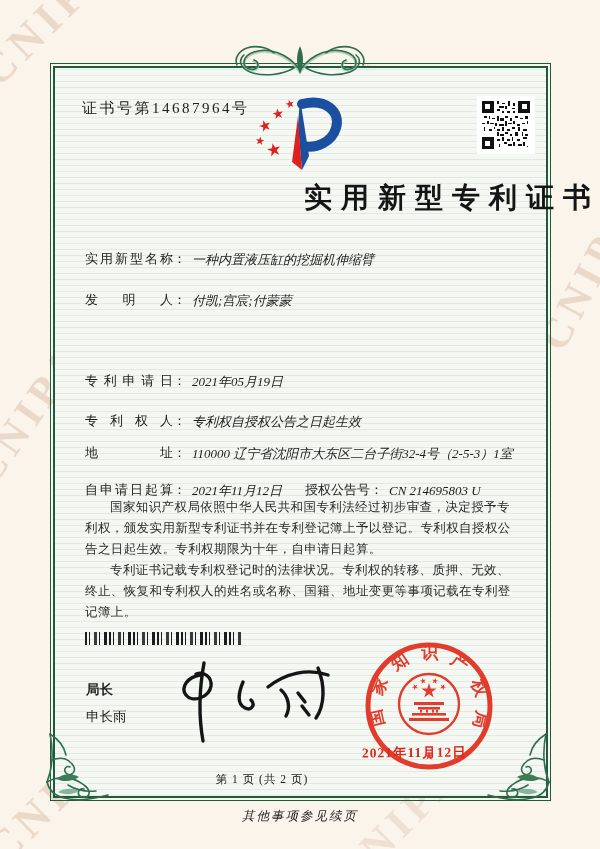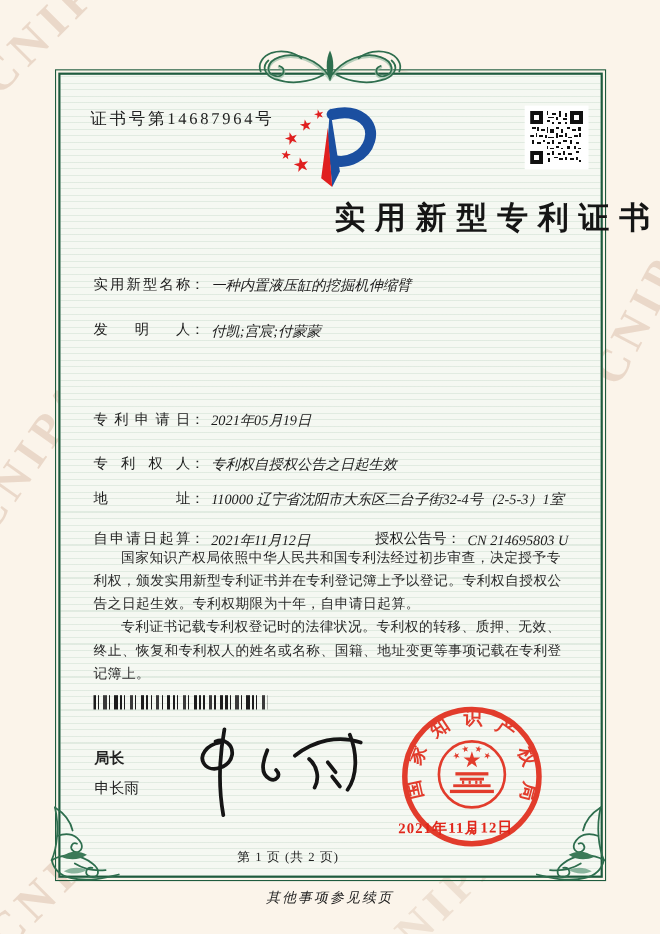--- a/index.html
+++ b/index.html
@@ -31,21 +31,21 @@
   .qr{position:absolute;left:477px;top:96px;width:58px;height:58px;background:#fff;
       display:flex;align-items:center;justify-content:center;}
   .logo{position:absolute;left:252px;top:92px;}
   .title{position:absolute;left:0;right:0;top:179px;text-align:right;font-size:28px;
          font-weight:bold;letter-spacing:9px;color:#151515;}
   
   .frow{position:absolute;left:85px;font-size:13px;color:#1c1c1c;}
   .flabel{display:inline-block;width:88px;text-align:justify;text-align-last:justify;vertical-align:top;}
   .fcolon{vertical-align:top;}
   .fvalue{display:inline-block;vertical-align:top;margin-left:6px;max-width:330px;line-height:20px;font-style:italic;}
-  .flabel2{display:inline-block;vertical-align:top;margin-left:36px;}
+  .flabel2{display:inline-block;vertical-align:top;}
   
   .paras{position:absolute;left:85px;top:497px;width:434px;font-size:12.5px;line-height:21px;
          color:#2b2b2b;letter-spacing:0.4px;}
   .paras p{margin:0;text-indent:2em;}
   
   .barcode{position:absolute;left:85px;top:632px;width:158px;height:13px;
     background:repeating-linear-gradient(90deg,
       #1c1c1c 0 2px, rgba(0,0,0,0) 2px 4px,
       #1c1c1c 4px 5px, rgba(0,0,0,0) 5px 9px,
       #3a3a3a 9px 12px, rgba(0,0,0,0) 12px 14px,

